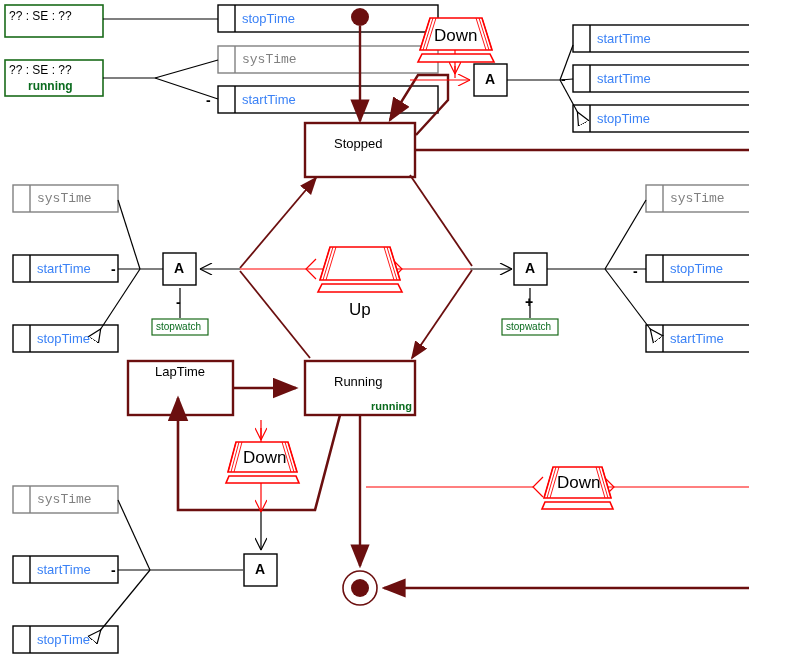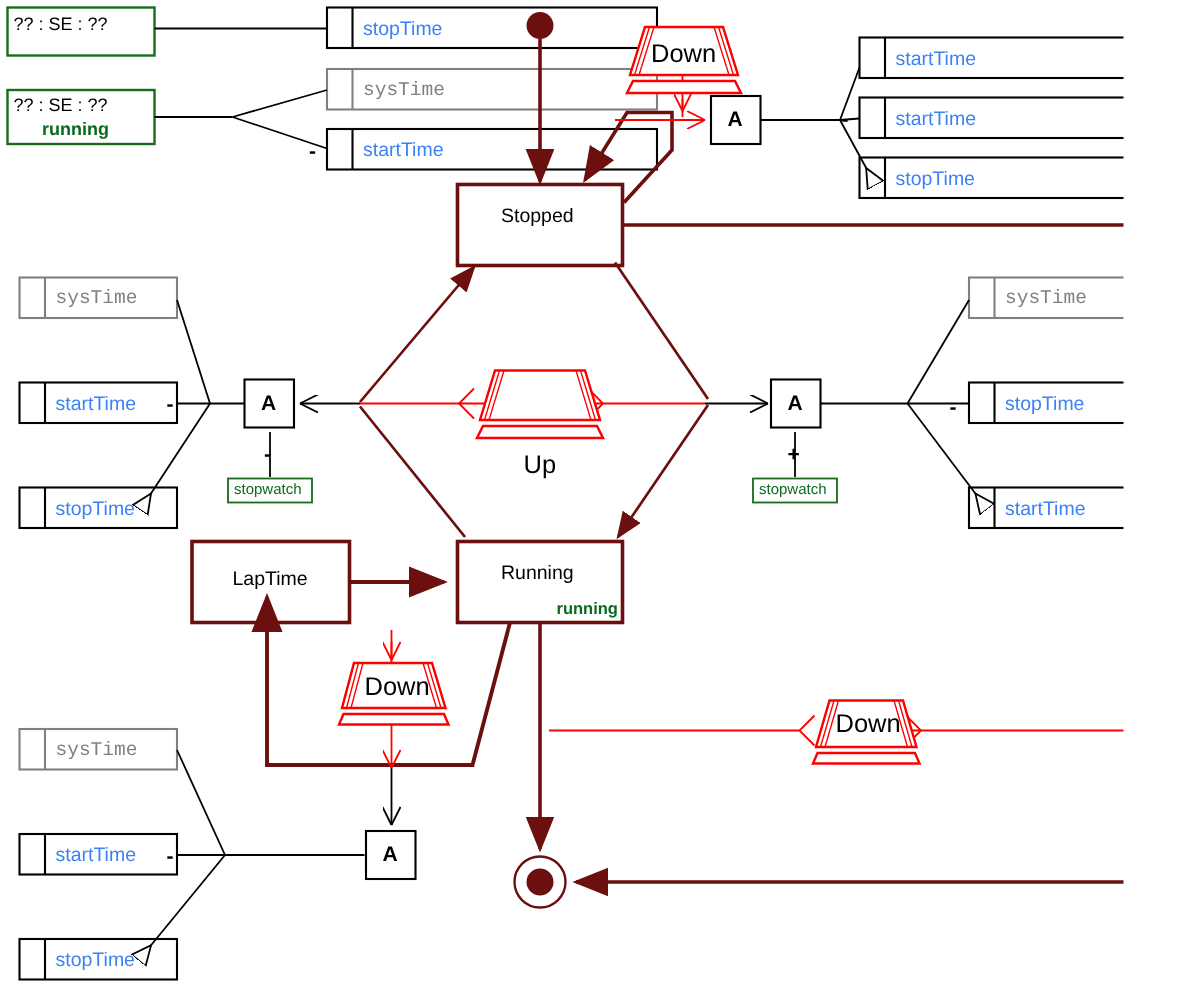--- a/index.html
+++ b/index.html
@@ -237,20 +237,20 @@
   <div class="lbl a-label" style="left:255px;top:561px;">A</div>
 
   <div class="lbl sign" style="left:176px;top:294px;">-</div>
   <div class="lbl sw-label" style="left:156px;top:321px;">stopwatch</div>
   <div class="lbl sign" style="left:525px;top:294px;">+</div>
   <div class="lbl sw-label" style="left:506px;top:321px;">stopwatch</div>
 
   <div class="lbl state-label" style="left:334px;top:136px;">Stopped</div>
   <div class="lbl state-label" style="left:334px;top:374px;">Running</div>
   <div class="lbl state-sub" style="left:371px;top:400px;">running</div>
-  <div class="lbl state-label" style="left:155px;top:378px;">LapTime</div>
+  <div class="lbl state-label" style="left:155px;top:364px;">LapTime</div>
 
   <div class="lbl ev-label" style="left:434px;top:26px;">Down</div>
   <div class="lbl ev-label" style="left:349px;top:257px;margin-top:43px;">Up</div>
   <div class="lbl ev-label" style="left:243px;top:448px;">Down</div>
   <div class="lbl ev-label" style="left:557px;top:473px;">Down</div>
 
 </div>
 
 </body></html>

